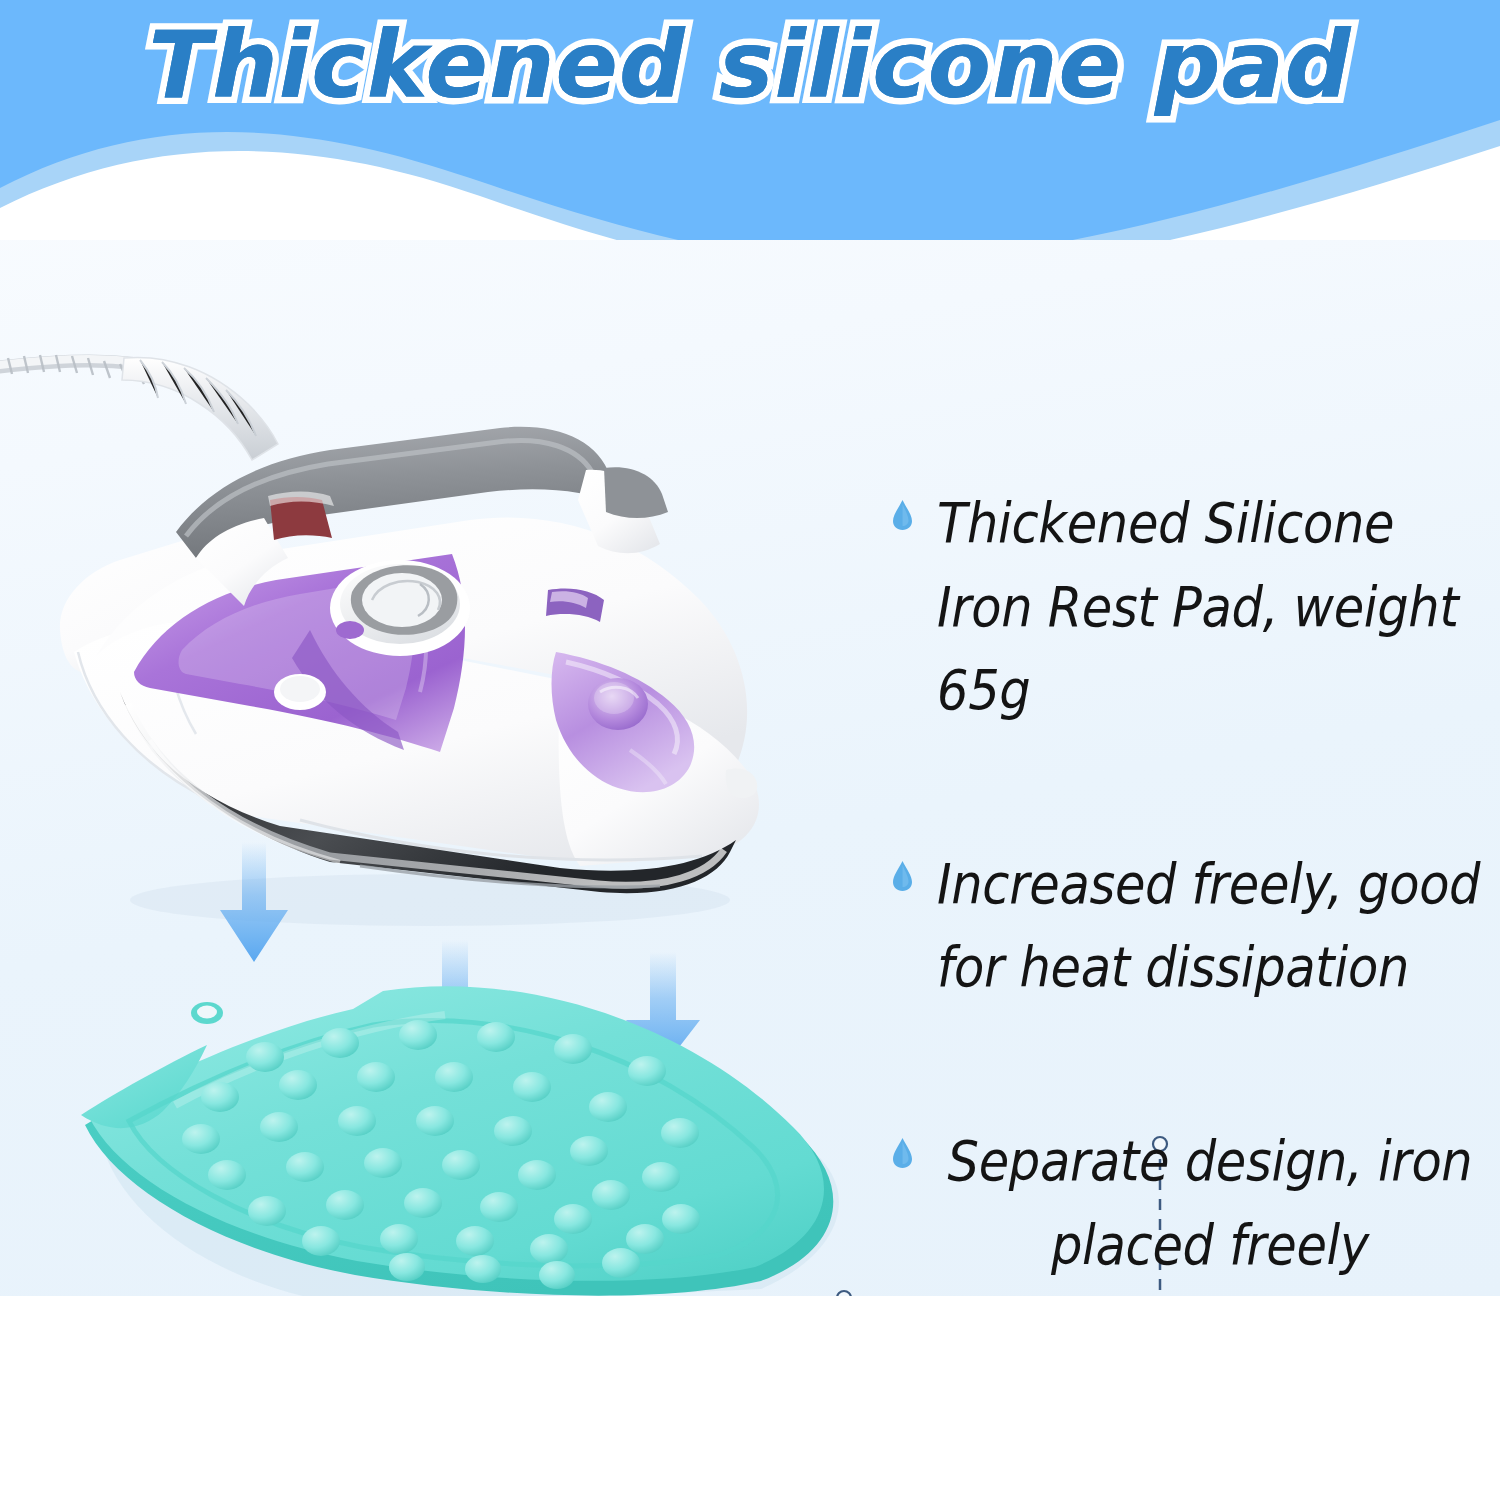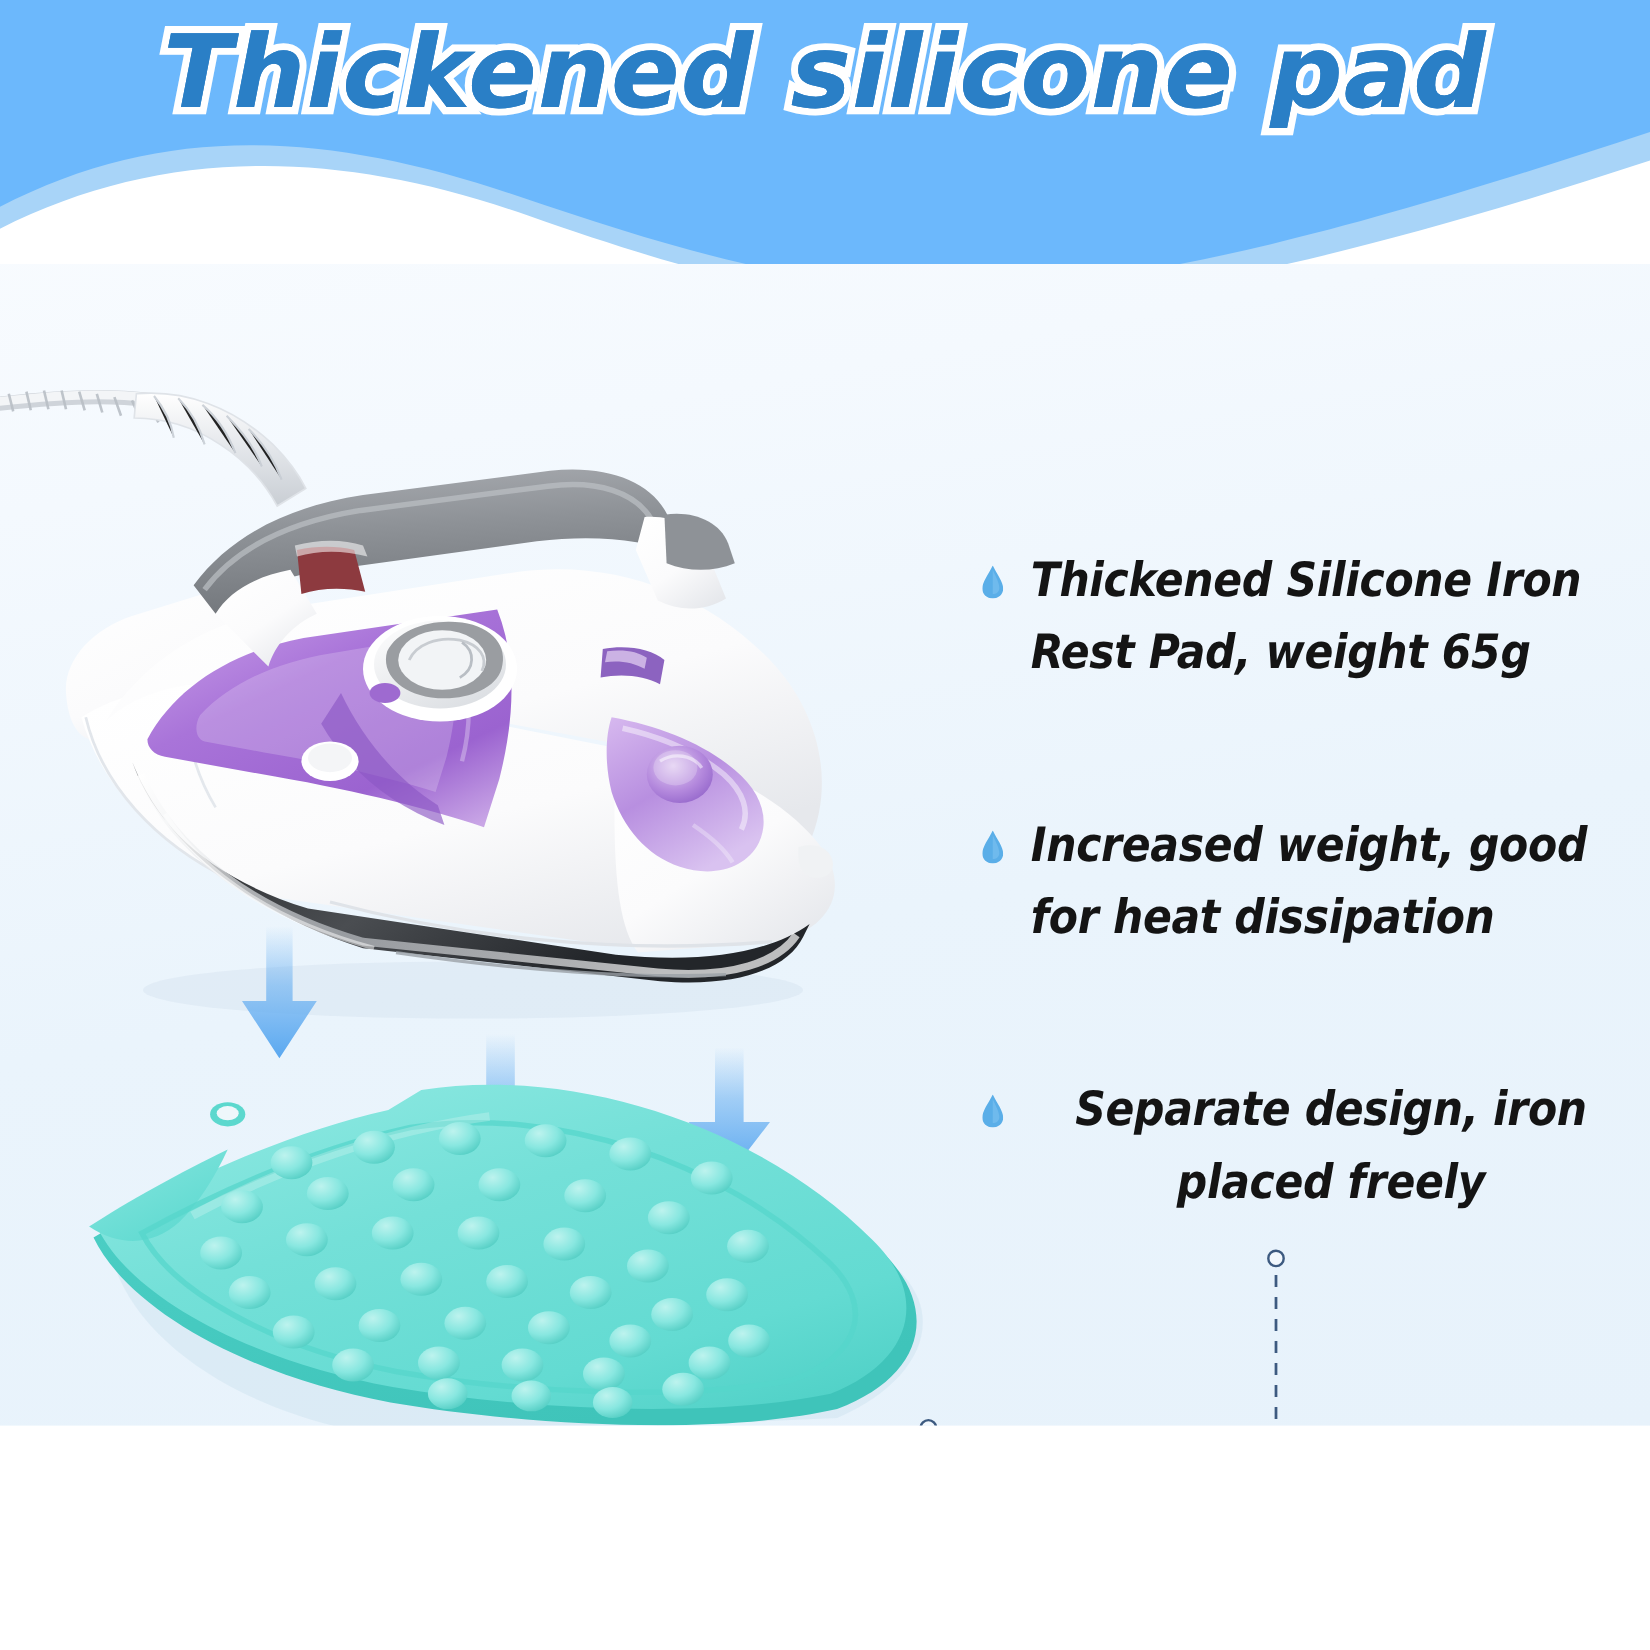--- a/index.html
+++ b/index.html
@@ -34,24 +34,23 @@
 
   
   .bullets{position:absolute;left:893px;top:482px;width:590px;}
   .bullet{position:relative;margin-bottom:110px;padding-left:44px;}
   .bullet:last-child{margin-bottom:0;text-align:center;}
   .drop{
     position:absolute;left:0;top:18px;width:19px;height:30px;
   }
   .bullet-text{
     font-family:"DejaVu Sans Condensed","DejaVu Sans",sans-serif;
-    font-style:italic;font-weight:700;
-    font-size:43px;line-height:1.52;color:#141414;
+    font-style:italic;font-weight:400;
+    font-size:55px;line-height:1.52;color:#141414;
     letter-spacing:-0.3px;
-    margin-top:14px;
   }
 
   
   .iron{position:absolute;left:0px;top:300px;width:840px;height:640px;}
   
   .arrows{position:absolute;left:180px;top:840px;width:580px;height:220px;}
   
   .pad{position:absolute;left:55px;top:975px;width:830px;height:345px;}
   
   .callout{position:absolute;left:820px;top:1120px;width:400px;height:220px;}
@@ -410,21 +409,21 @@
         <path d="M9.5,4 C12,10 15.5,15.5 15.5,20.5 C15.5,24 13,26 9.5,26" fill="#7dc2f0" opacity="0.6"></path>
       </svg>
       <div class="bullet-text">Thickened Silicone Iron Rest Pad, weight 65g</div>
     </div>
 
     <div class="bullet">
       <svg class="drop" viewBox="0 0 19 30">
         <path d="M9.5,0 C13.5,8 19,15 19,21 C19,26.5 14.8,30 9.5,30 C4.2,30 0,26.5 0,21 C0,15 5.5,8 9.5,0 Z" fill="#5aaee8"></path>
         <path d="M9.5,4 C12,10 15.5,15.5 15.5,20.5 C15.5,24 13,26 9.5,26" fill="#7dc2f0" opacity="0.6"></path>
       </svg>
-      <div class="bullet-text">Increased weight, good for heat dissipation</div>
+      <div class="bullet-text">Increased freely, good for heat dissipation</div>
     </div>
 
     <div class="bullet">
       <svg class="drop" viewBox="0 0 19 30">
         <path d="M9.5,0 C13.5,8 19,15 19,21 C19,26.5 14.8,30 9.5,30 C4.2,30 0,26.5 0,21 C0,15 5.5,8 9.5,0 Z" fill="#5aaee8"></path>
         <path d="M9.5,4 C12,10 15.5,15.5 15.5,20.5 C15.5,24 13,26 9.5,26" fill="#7dc2f0" opacity="0.6"></path>
       </svg>
       <div class="bullet-text">Separate design, iron placed freely</div>
     </div>
 

